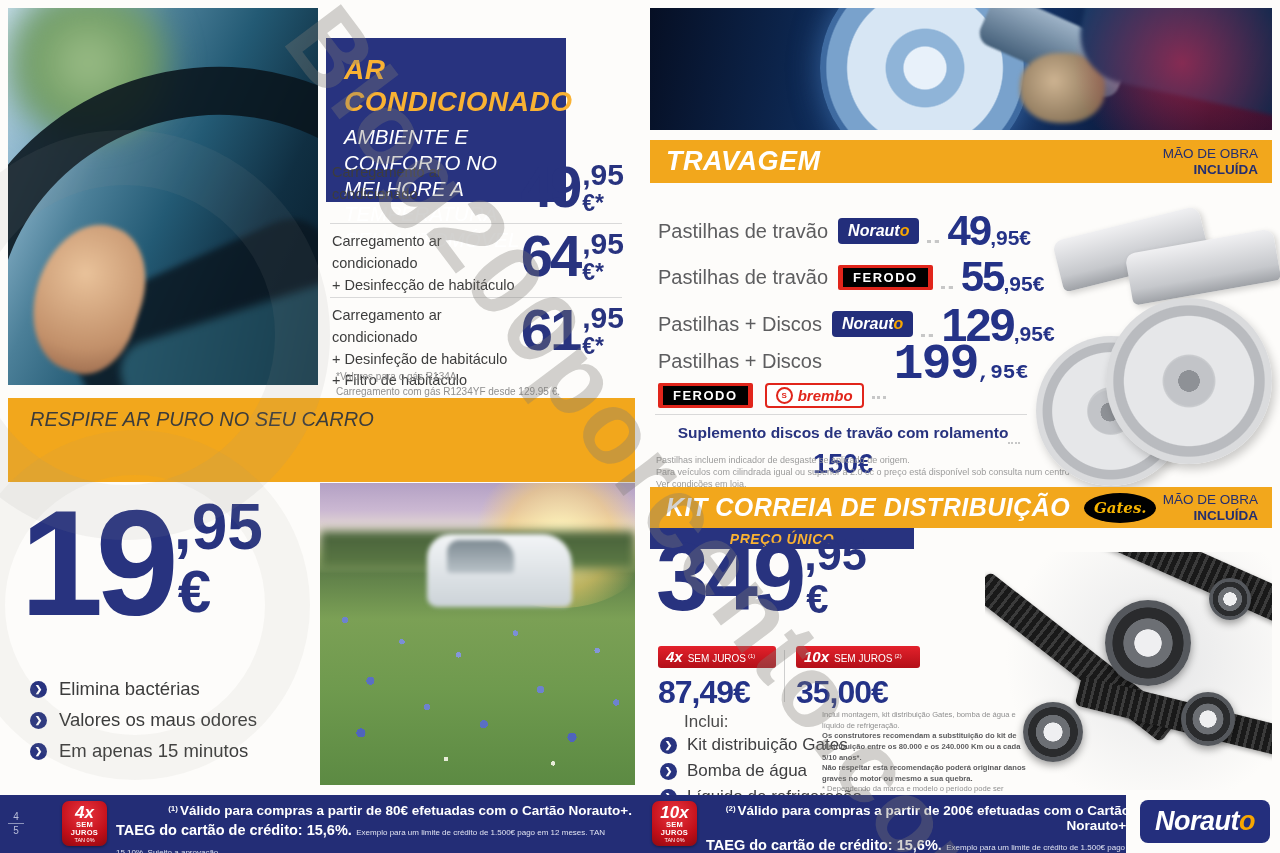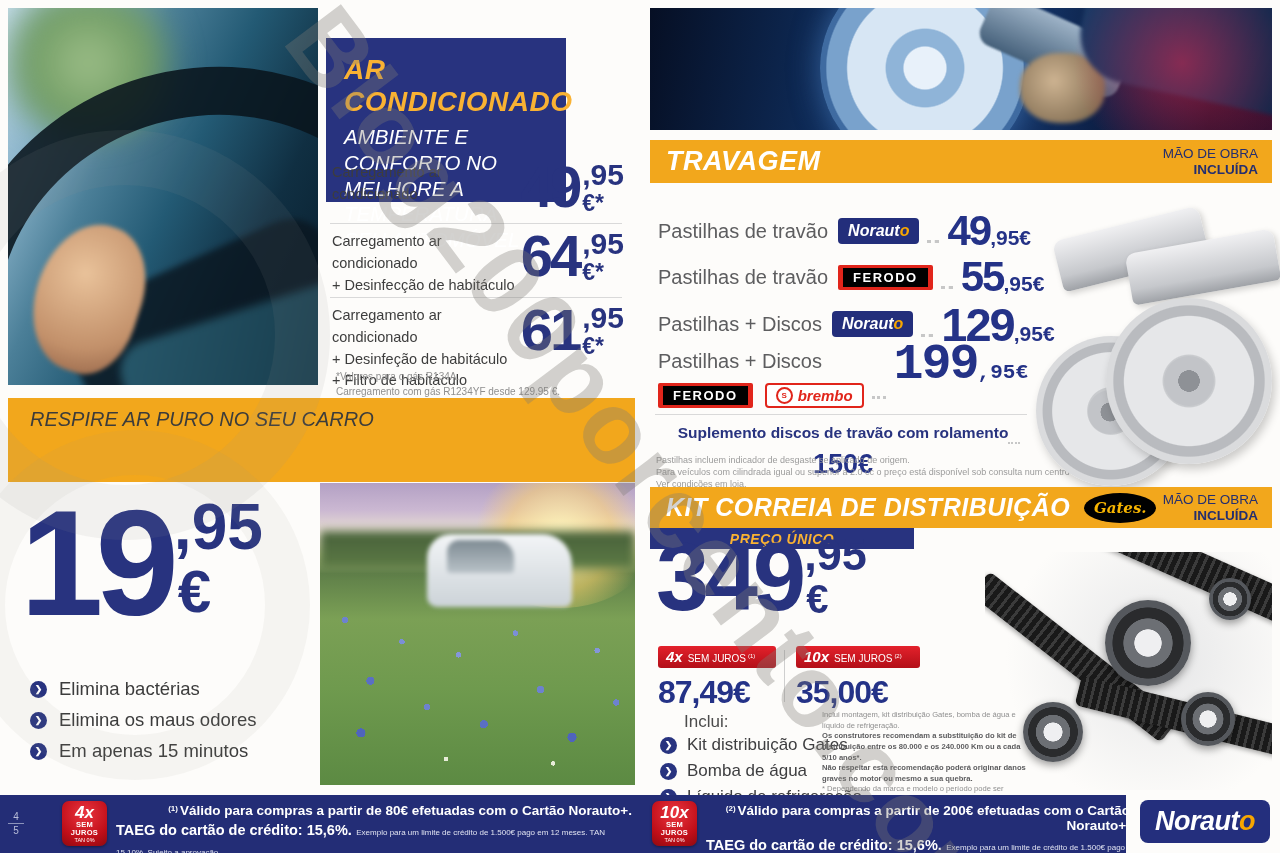--- a/index.html
+++ b/index.html
@@ -331,21 +331,21 @@
     <div class="flowers"></div>
   </div>
 
   <div class="abs bullets">
     <div class="bullet">
       <span class="chev">❯</span>
       <span class="bt">Elimina bactérias</span>
     </div>
     <div class="bullet">
       <span class="chev">❯</span>
-      <span class="bt">Elimina os maus odores</span>
+      <span class="bt">Valores os maus odores</span>
     </div>
     <div class="bullet">
       <span class="chev">❯</span>
       <span class="bt">Em apenas 15 minutos</span>
     </div>
   </div>
 
   <div class="abs photo-brakes">
     <div class="disc"></div>
       <div class="tool"></div>

